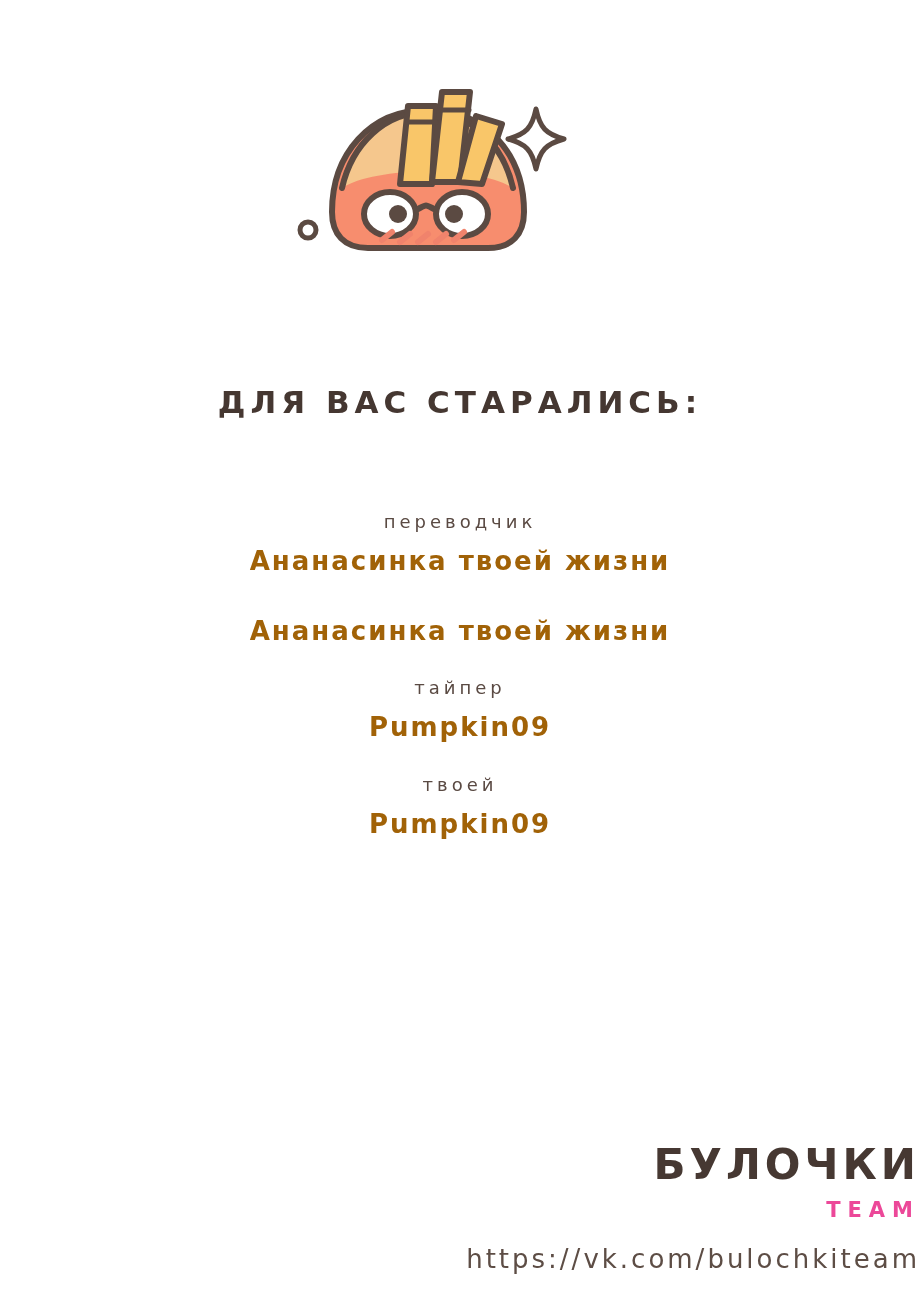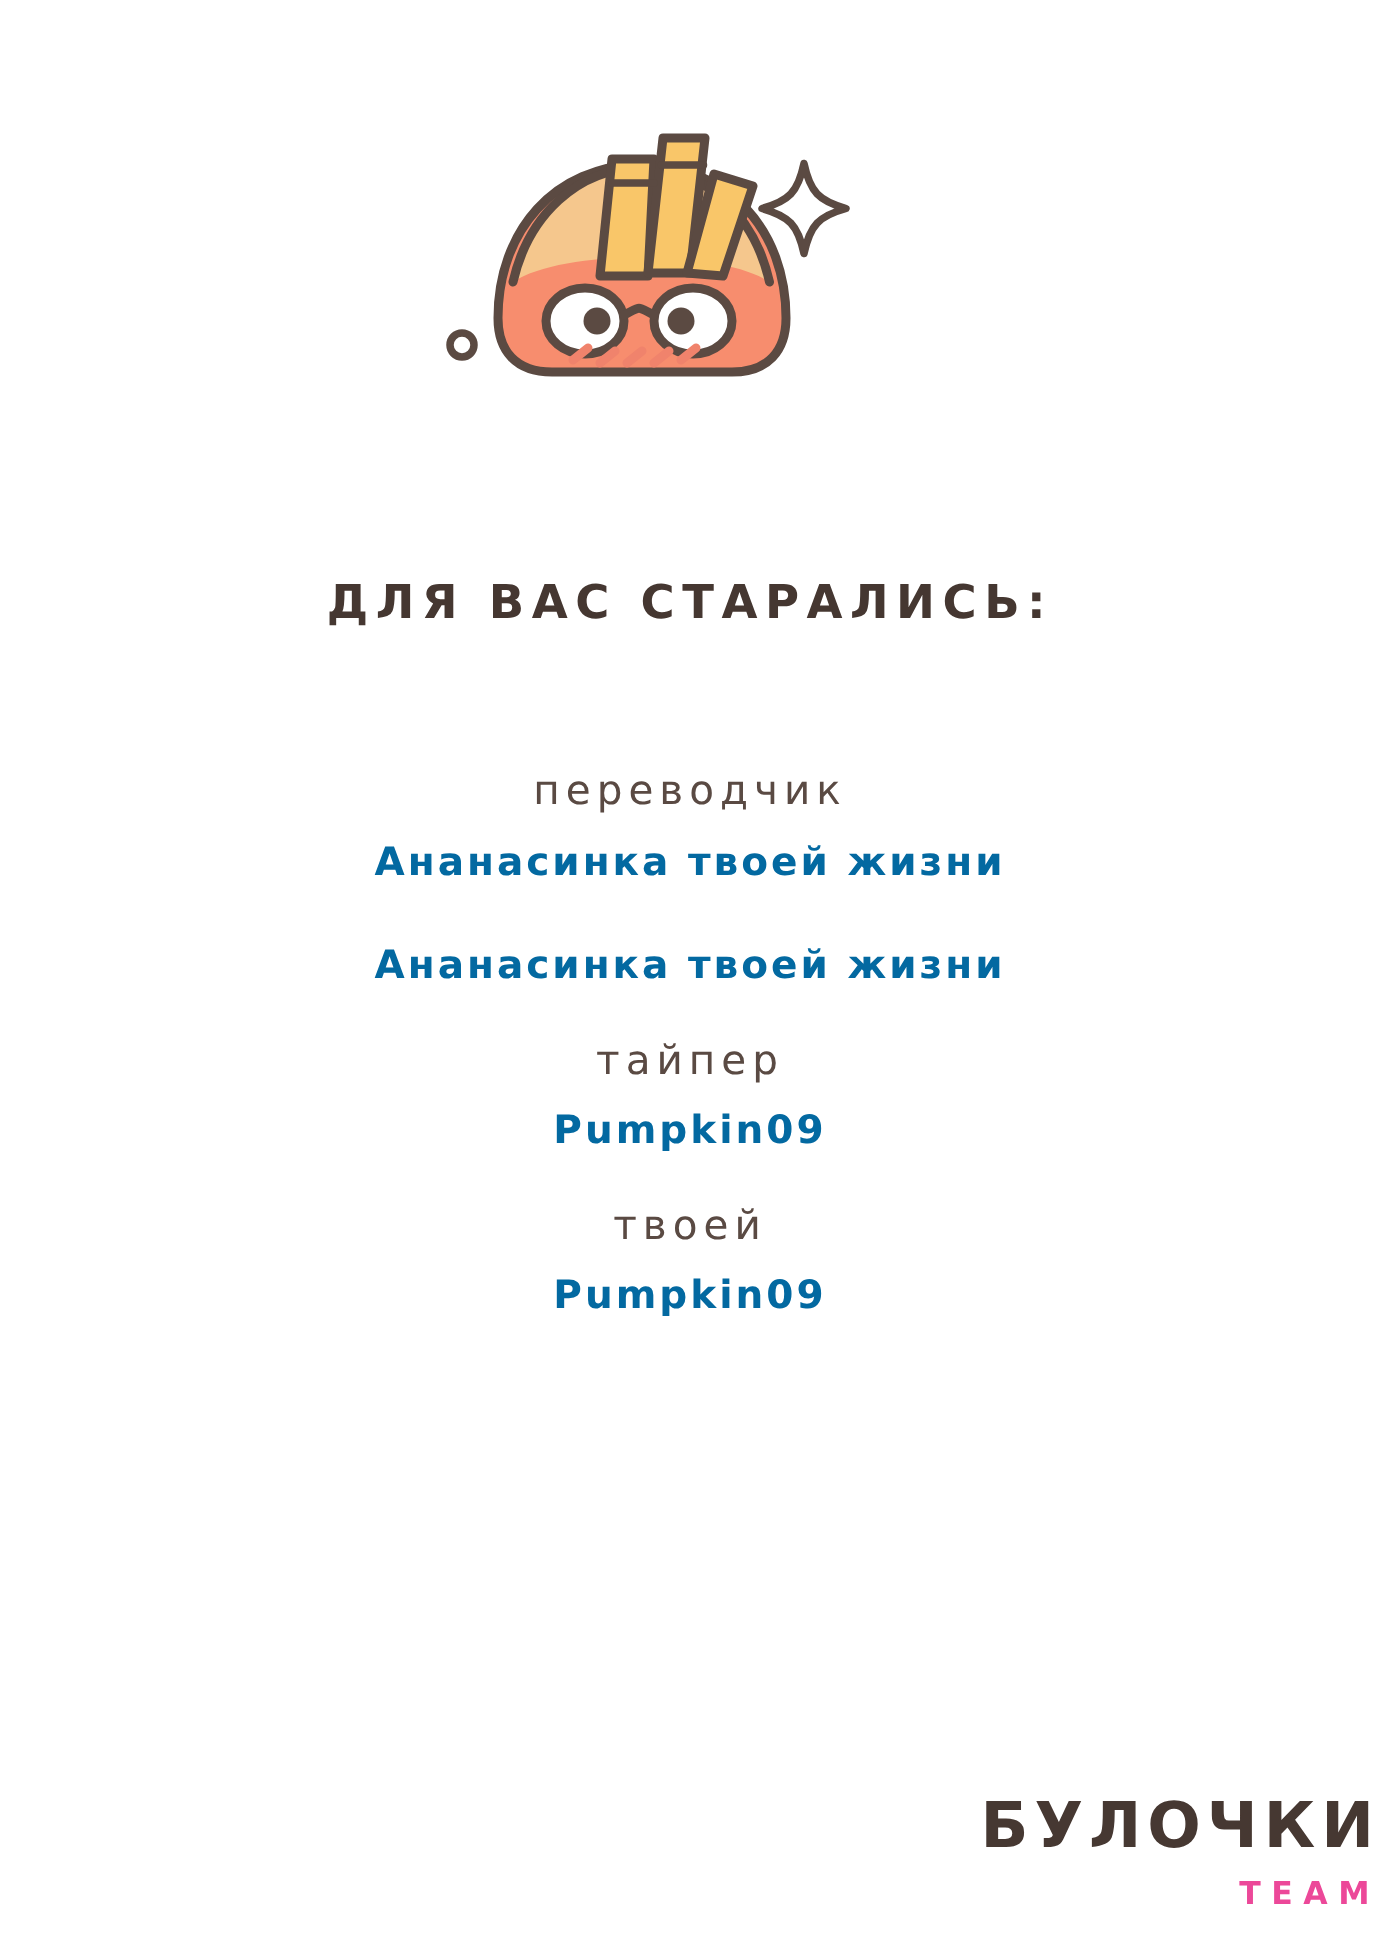--- a/index.html
+++ b/index.html
@@ -59,32 +59,32 @@
     align-items: center;
     width: 100%;
   }
   .credit-block {
     display: flex;
     flex-direction: column;
     align-items: center;
     margin-bottom: 22px;
   }
   .credit-role {
-    font-size: 27px;
+    font-size: 18px;
     letter-spacing: 4px;
     color: #5a4a43;
     font-weight: 400;
     text-align: center;
     line-height: 1.5;
   }
   .credit-name {
     font-size: 26px;
     font-weight: 700;
     letter-spacing: 2px;
-    color: #0369a1;
+    color: #a16207;
     text-align: right;
     line-height: 1.6;
     margin-top: 6px;
   }
 
   
   .footer {
     position: absolute;
     left: 0;
     right: 0;
@@ -183,15 +183,16 @@
     <div class="credit-block">
       <div class="credit-role">твоей</div>
       <div class="credit-name">Pumpkin09</div>
     </div>
 
   </div>
 
   <div class="footer">
     <div class="brand-name">БУЛОЧКИ</div>
     <div class="brand-sub">TEAM</div>
+    <a class="brand-link" href="#">https://vk.com/bulochkiteam</a>
   </div>
 
 </div>
 
 </body></html>

